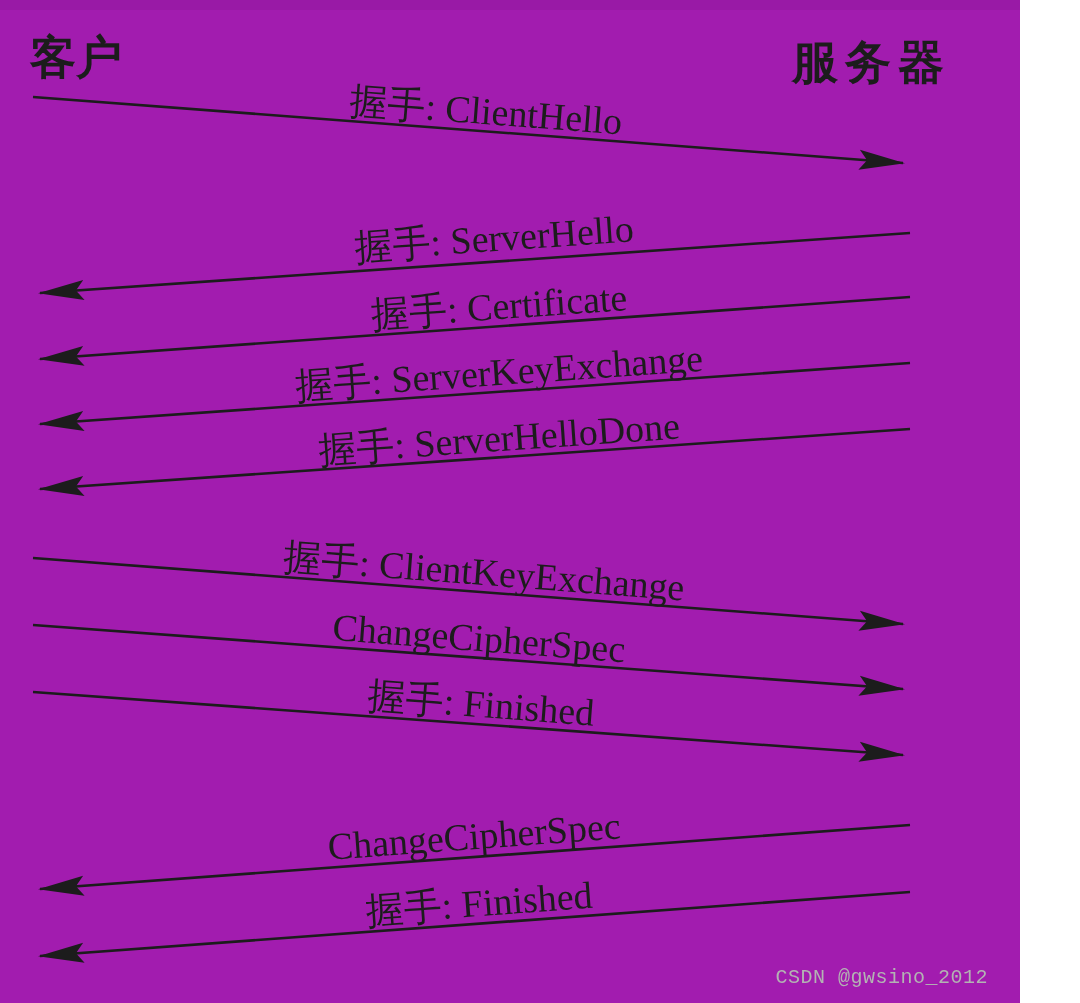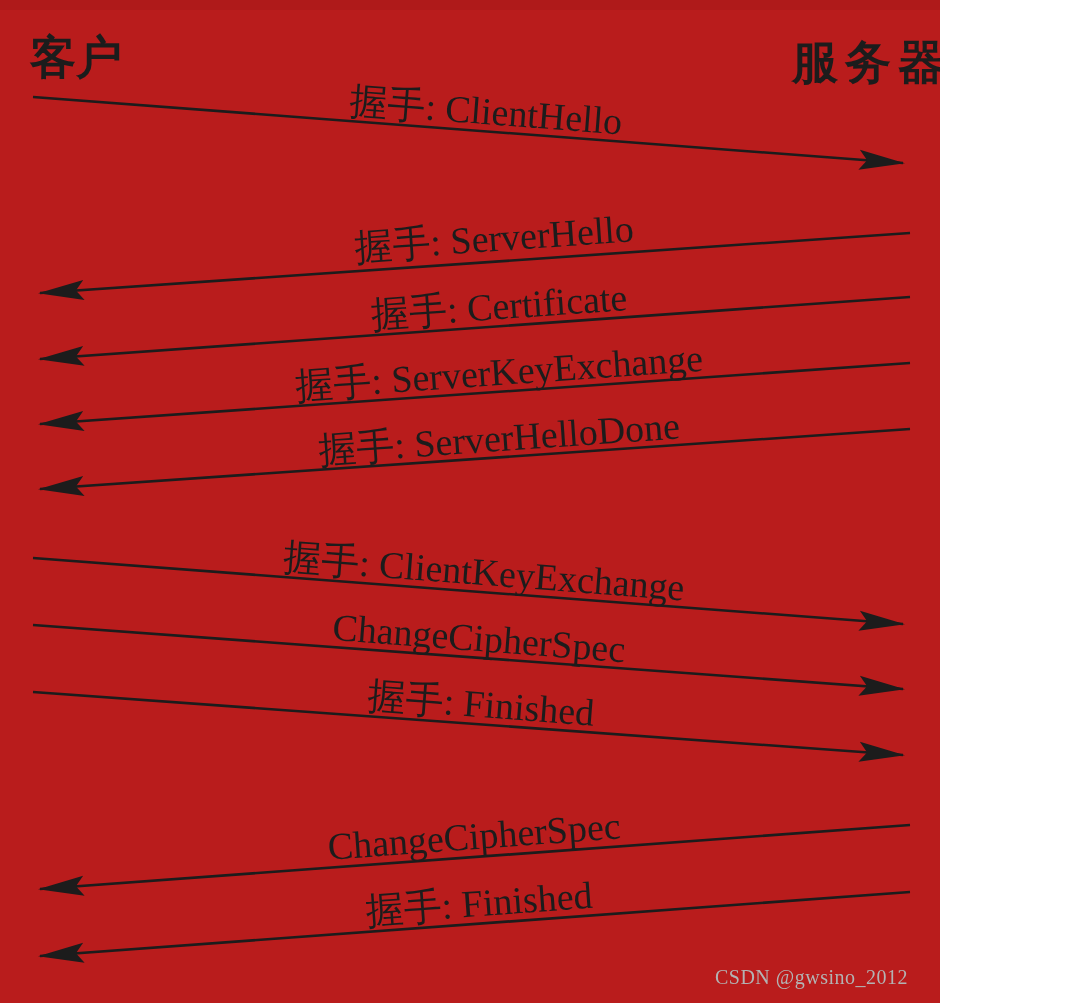--- a/index.html
+++ b/index.html
@@ -2,23 +2,23 @@
 <html><head>
 <meta charset="utf-8">
 <style>
   html, body {
     margin: 0;
     padding: 0;
     background: #ffffff;
   }
   .stage {
     position: relative;
-    width: 940px;
+    width: 1020px;
     height: 1003px;
-    background: #b91c1c;
+    background: #a21caf;
     overflow: hidden;
     font-family: "Liberation Serif", "DejaVu Serif", serif;
   }
   
   .stage::before {
     content: "";
     position: absolute;
     left: 0; top: 0; right: 0;
     height: 10px;
     background: rgba(0,0,0,0.05);
@@ -44,21 +44,21 @@
   }
   .arrow-line {
     stroke: #1c1c1c;
     stroke-width: 2.6;
     fill: none;
   }
   .watermark {
     position: absolute;
     right: 32px;
     bottom: 14px;
-    font-family: Liberation Serif, serif;
+    font-family: Liberation Mono, monospace;
     font-size: 20px;
     color: #b3b3b3;
     letter-spacing: 0.5px;
   }
 </style>
 </head>
 <body>
 
 <div class="stage">
 

